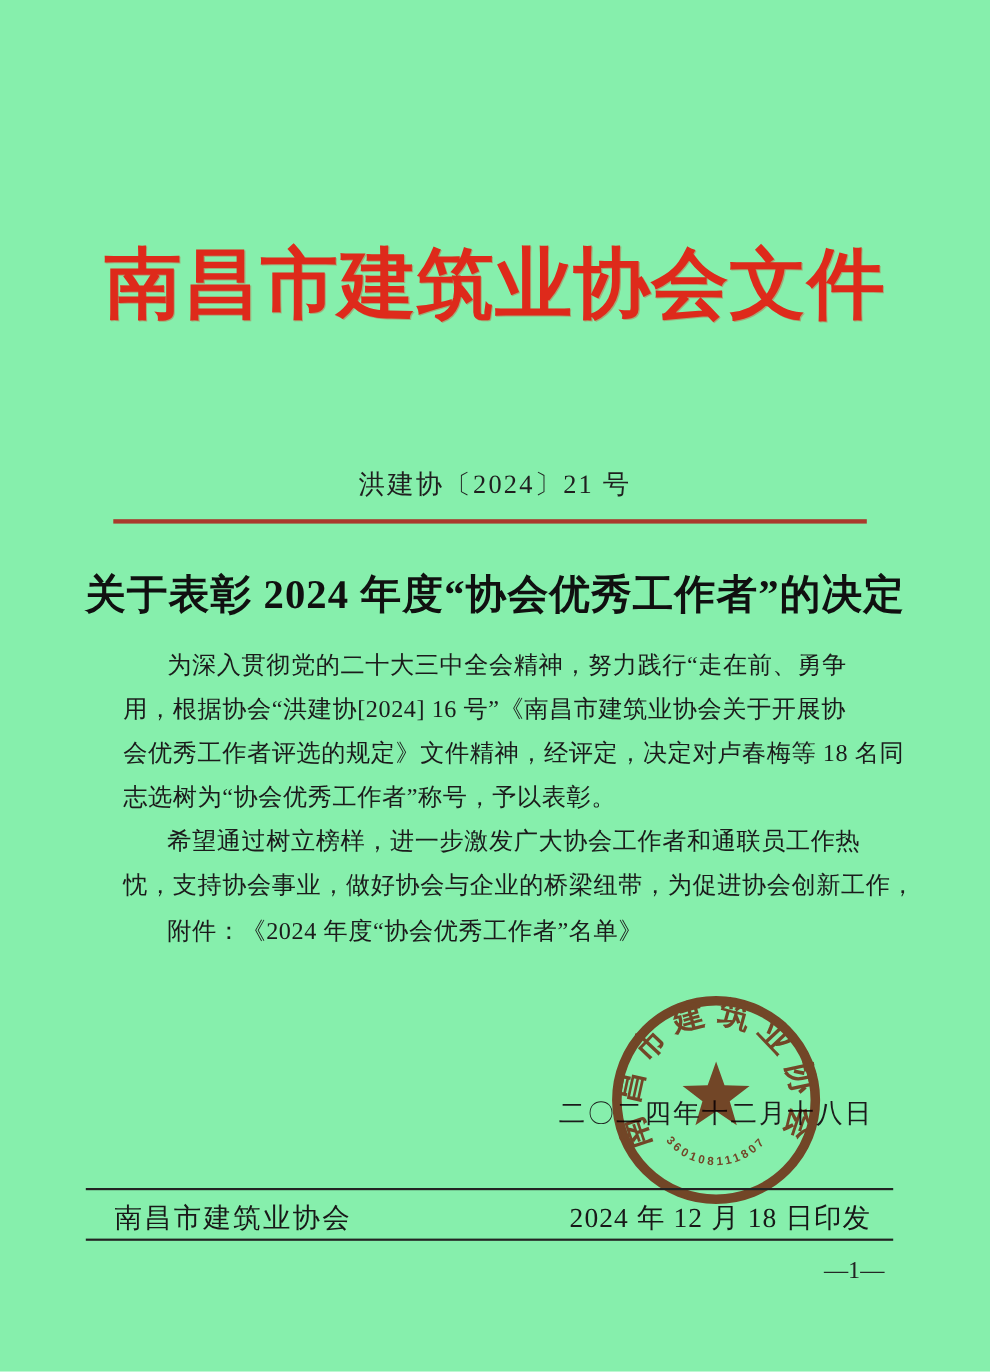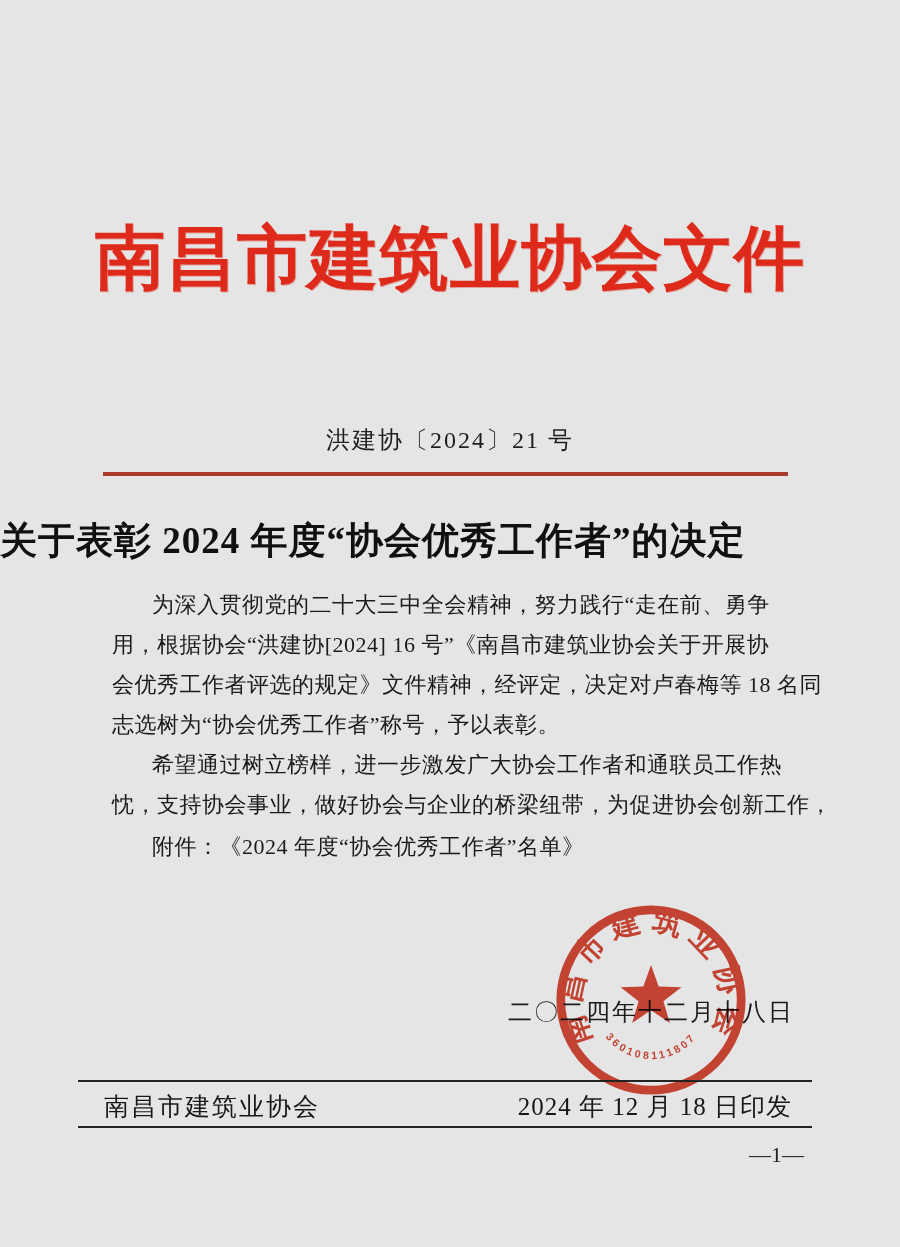--- a/index.html
+++ b/index.html
@@ -4,21 +4,21 @@
 <style>
   * { margin: 0; padding: 0; box-sizing: border-box; }
   html, body { background: #ffffff; }
   body { font-family: "Liberation Serif", "DejaVu Serif", serif; }
 
   .page {
     position: relative;
     width: 900px;
     height: 1247px;
     margin: 0 auto;
-    background: #e5e5e5;
+    background: #86efac;
     overflow: hidden;
     color: #1c1c1c;
   }
 
   .header-title {
     position: absolute;
     top: 212px; left: 0; right: 0;
     text-align: center;
     font-family: "Liberation Sans", "DejaVu Sans", sans-serif;
     font-size: 70px;
@@ -42,20 +42,21 @@
   .red-rule {
     position: absolute;
     top: 472px; left: 103px;
     width: 685px; height: 4px;
     background: #a93a2c;
   }
 
   .doc-title {
     position: absolute;
     top: 516px; left: 0; right: 0;
+    text-align: center;
     font-size: 37px;
     font-weight: 700;
     letter-spacing: 1px;
     color: #101010;
     white-space: nowrap;
   }
 
   .body-block {
     position: absolute;
     top: 585px; left: 112px;

